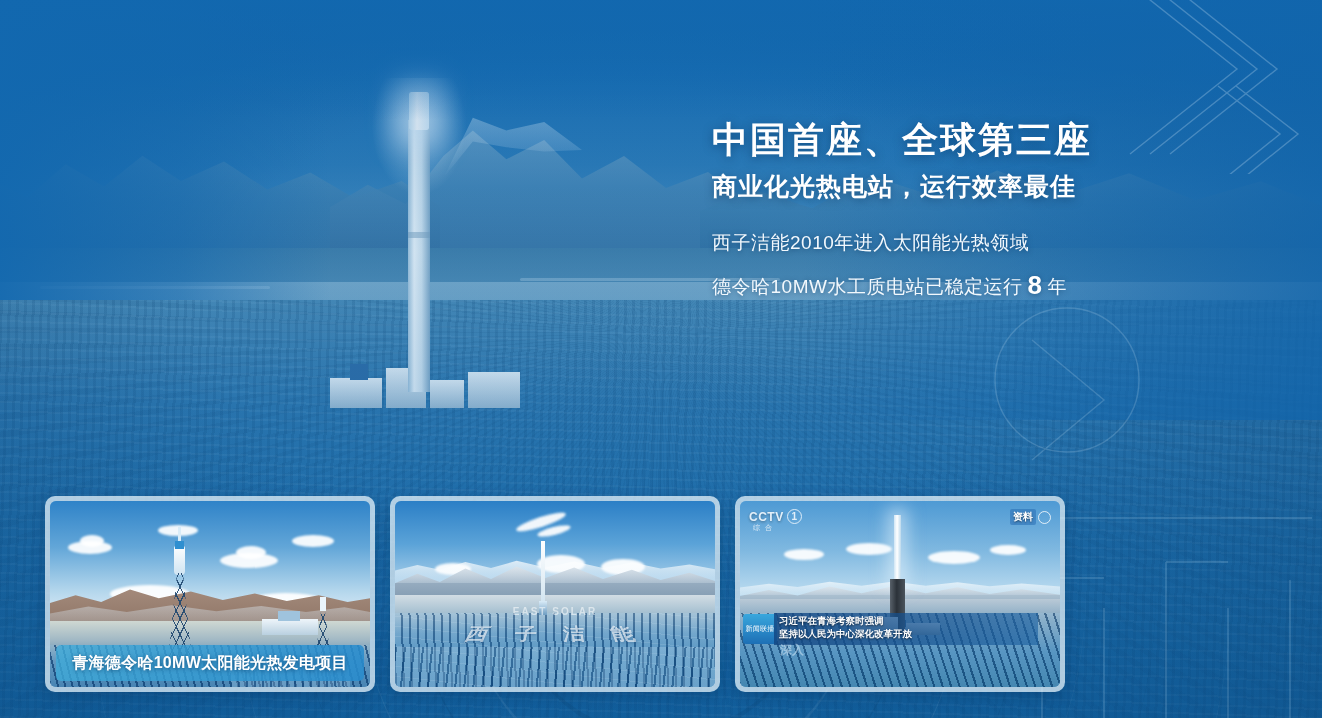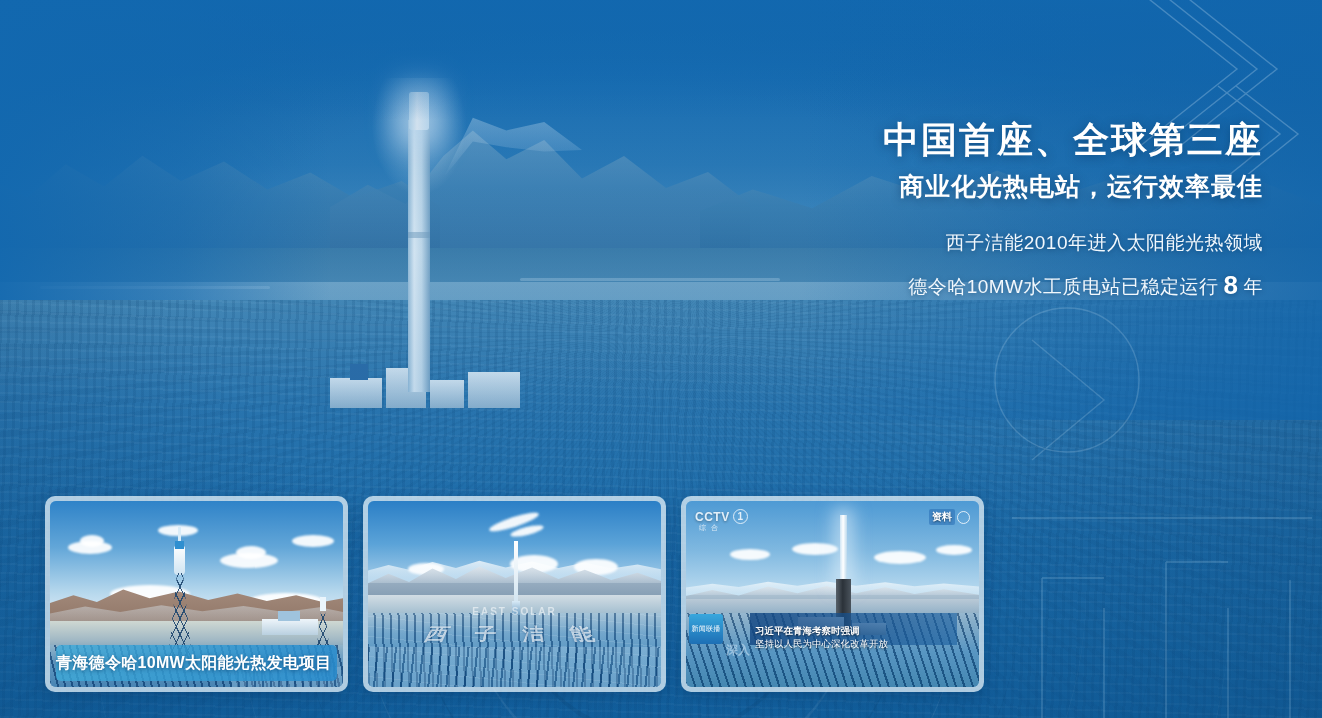--- a/index.html
+++ b/index.html
@@ -90,54 +90,54 @@
   .deco-mr { right:150px; top:300px; width:200px; height:220px; opacity:.22; }
 
   
   .title-block { position:absolute; left:52px; top:32px; }
   .title-main { font-size:40px; font-weight:700; color:#ffffff; letter-spacing:3px;
                 line-height:1.15; text-shadow:0 2px 8px rgba(4,44,84,.45); }
   .title-sub { margin-top:10px; font-size:22px; font-weight:500; color:#eaf4fc;
                letter-spacing:3px; text-shadow:0 2px 6px rgba(4,44,84,.45); }
 
   
-  .right-block { position:absolute; right:59px; top:118px; width:560px; text-align:right; }
+  .right-block { position:absolute; right:50px; top:118px; width:560px; text-align:left; }
   .headline { font-size:36px; font-weight:700; color:#ffffff; letter-spacing:2px;
               line-height:1.22; text-shadow:0 2px 10px rgba(4,44,84,.5); white-space:nowrap; }
   .subhead { margin-top:8px; font-size:25px; font-weight:700; color:#ffffff;
              letter-spacing:1px; text-shadow:0 2px 8px rgba(4,44,84,.5); white-space:nowrap; }
   .bullets { margin-top:30px; }
   .bullet { font-size:19px; color:#f2f8fd; letter-spacing:.5px; line-height:1;
             margin-bottom:20px; white-space:nowrap; text-shadow:0 1px 5px rgba(4,44,84,.5); }
   .bullet .num { font-size:26px; font-weight:700; color:#ffffff; padding:0 5px; vertical-align:-1px; }
 
   
   .thumbs { position:absolute; left:45px; bottom:26px; display:flex; gap:15px; }
-  .thumb { position:relative; width:303px; height:196px; border-radius:10px;
+  .thumb { position:relative; width:330px; height:196px; border-radius:10px;
            padding:5px; background:rgba(236,246,252,.72);
            box-shadow:0 4px 14px rgba(5,48,92,.35); }
   .thumb-inner { position:relative; width:100%; height:100%; border-radius:6px;
                  overflow:hidden; background:#7fb6dd; }
 
   .ph-sky { position:absolute; left:0; top:0; width:100%; height:62%;
             background:linear-gradient(180deg,#2f7fc4 0%,#5fa3d6 45%,#a9cfe9 80%,#d6e9f5 100%); }
   .cloud { position:absolute; background:rgba(255,255,255,.92); border-radius:50%; filter:blur(1px); }
   .ph-mtn { position:absolute; width:100%; }
   .ph-ground { position:absolute; left:0; bottom:0; width:100%; }
 
   .ph-tower { position:absolute; }
   .lattice { position:absolute; background:
       repeating-linear-gradient(64deg, rgba(30,70,110,.9) 0 1px, rgba(255,255,255,0) 1px 7px),
       repeating-linear-gradient(-64deg, rgba(30,70,110,.9) 0 1px, rgba(255,255,255,0) 1px 7px);
     }
 
   .hf { position:absolute; left:0; bottom:0; width:100%; }
 
   .caption { position:absolute; left:6px; right:6px; bottom:6px; height:36px;
-    display:flex; align-items:center; 
+    display:flex; align-items:center; justify-content:center;
     background:linear-gradient(90deg,rgba(63,170,216,.80),rgba(41,140,205,.88));
     border-radius:5px; }
   .caption span { font-size:16px; font-weight:700; color:#ffffff; letter-spacing:.3px;
                   text-shadow:0 1px 4px rgba(4,44,84,.6); white-space:nowrap; }
 
   
   .cctv { position:absolute; left:9px; top:8px; display:flex; align-items:center; gap:3px;
           opacity:.92; }
   .cctv-word { font-size:12px; font-weight:700; color:#eef6fc; letter-spacing:.5px;
                text-shadow:0 1px 3px rgba(0,0,0,.4); }
@@ -147,24 +147,24 @@
   .cctv-sub { position:absolute; left:13px; top:22px; font-size:7px; color:#dceaf5;
               letter-spacing:5px; }
   .zl-badge { position:absolute; right:9px; top:8px; display:flex; align-items:center; gap:2px; }
   .zl-text { font-size:10px; font-weight:700; color:#fff; background:rgba(40,110,180,.55);
              padding:1px 3px; border-radius:2px; text-shadow:0 1px 2px rgba(0,0,0,.5); }
   .zl-ring { width:13px; height:13px; border:1.5px solid rgba(255,255,255,.8); border-radius:50%; }
 
   .ticker { position:absolute; left:0; right:0; bottom:40px; height:34px; }
   .ticker-bar { position:absolute; left:34px; right:22px; top:0; height:32px;
     background:linear-gradient(90deg,rgba(18,70,130,.82),rgba(25,95,160,.62));
-    padding:12px 5px;margin-left:30px; }
+    padding:2px 5px; }
   .tick-l1 { font-size:9.5px; font-weight:700; color:#fff; line-height:1.35;
              text-shadow:0 1px 2px rgba(0,0,0,.6); white-space:nowrap; }
-  .tick-l2 { font-size:9.5px; font-weight:400; color:#fff; line-height:1.35;
+  .tick-l2 { font-size:9.5px; font-weight:700; color:#fff; line-height:1.35;
              text-shadow:0 1px 2px rgba(0,0,0,.6); white-space:nowrap; }
   .tick-badge { position:absolute; left:3px; top:1px; width:34px; height:30px;
     background:linear-gradient(180deg,#39a7dd,#1d6fb5); border-radius:3px;
     display:flex; align-items:center; justify-content:center; }
   .tick-badge i { font-style:normal; font-size:7px; color:#fff; letter-spacing:.3px; }
   .tick-tag { position:absolute; left:40px; bottom:-12px; font-size:12px; font-weight:700;
      color:#cfe6f7; opacity:.55; }
 
   .wm { position:absolute; left:0; right:0; bottom:38px; text-align:center;
         font-size:22px; font-weight:700; color:rgba(255,255,255,.62);

